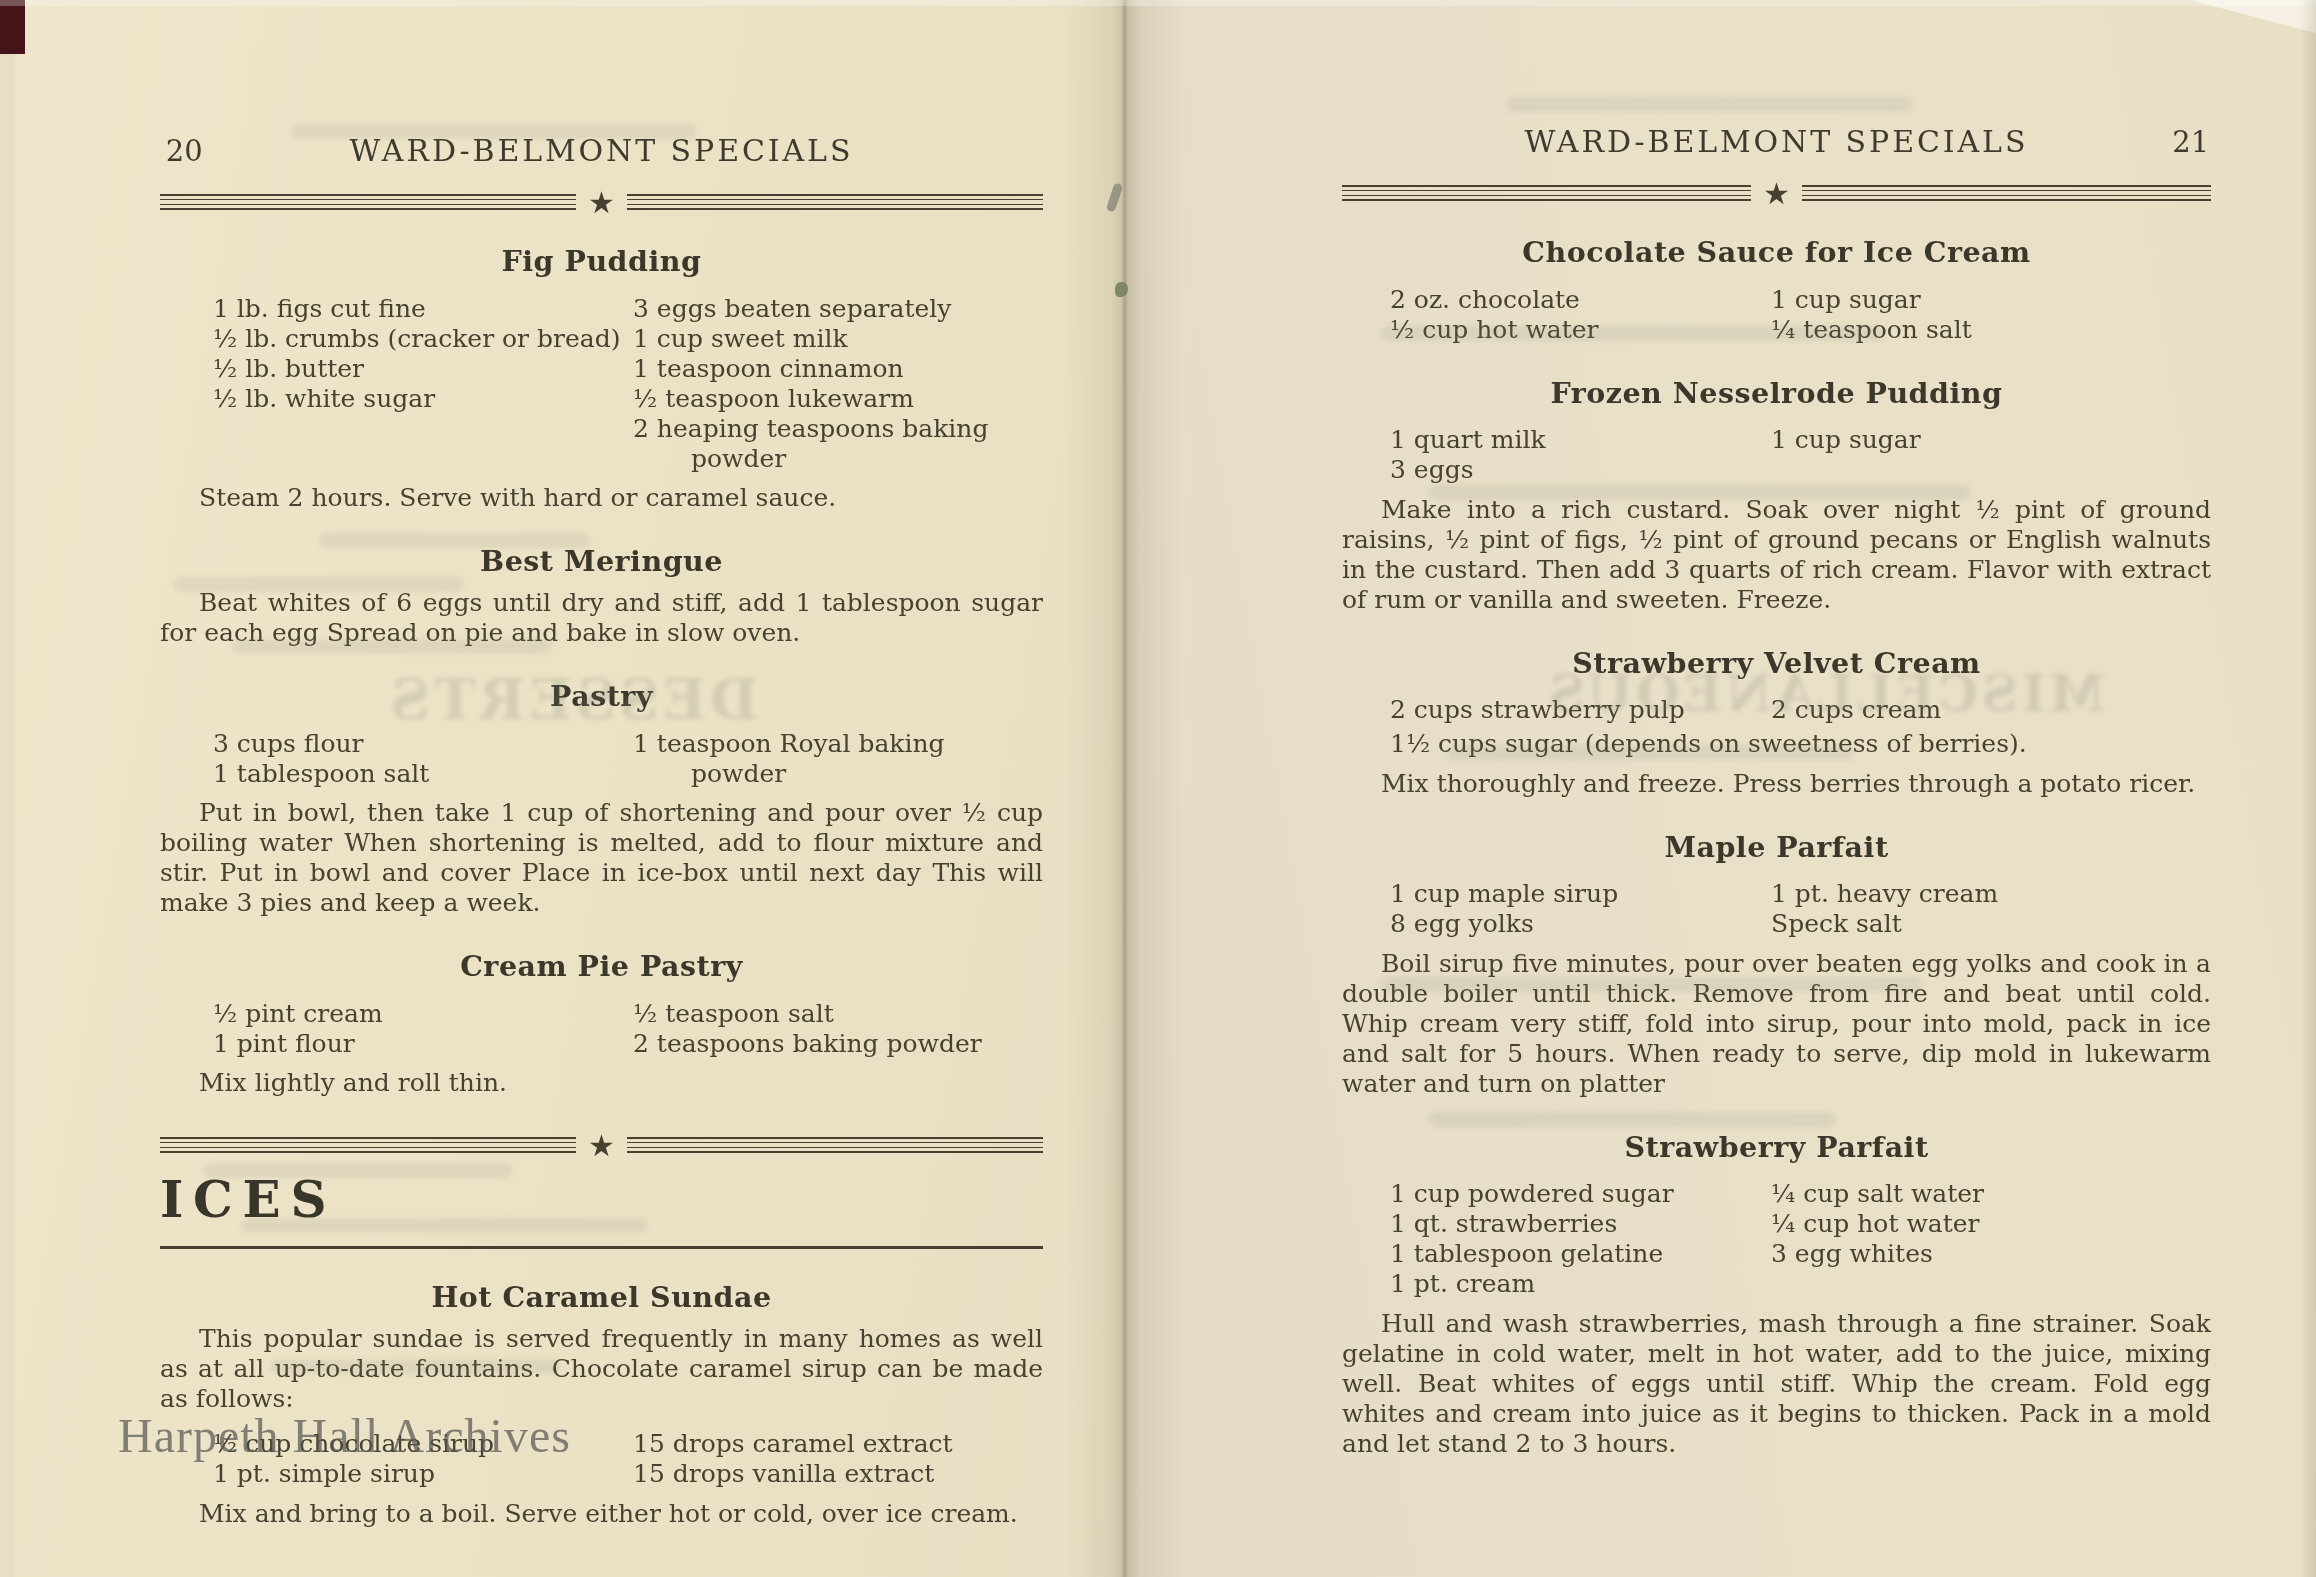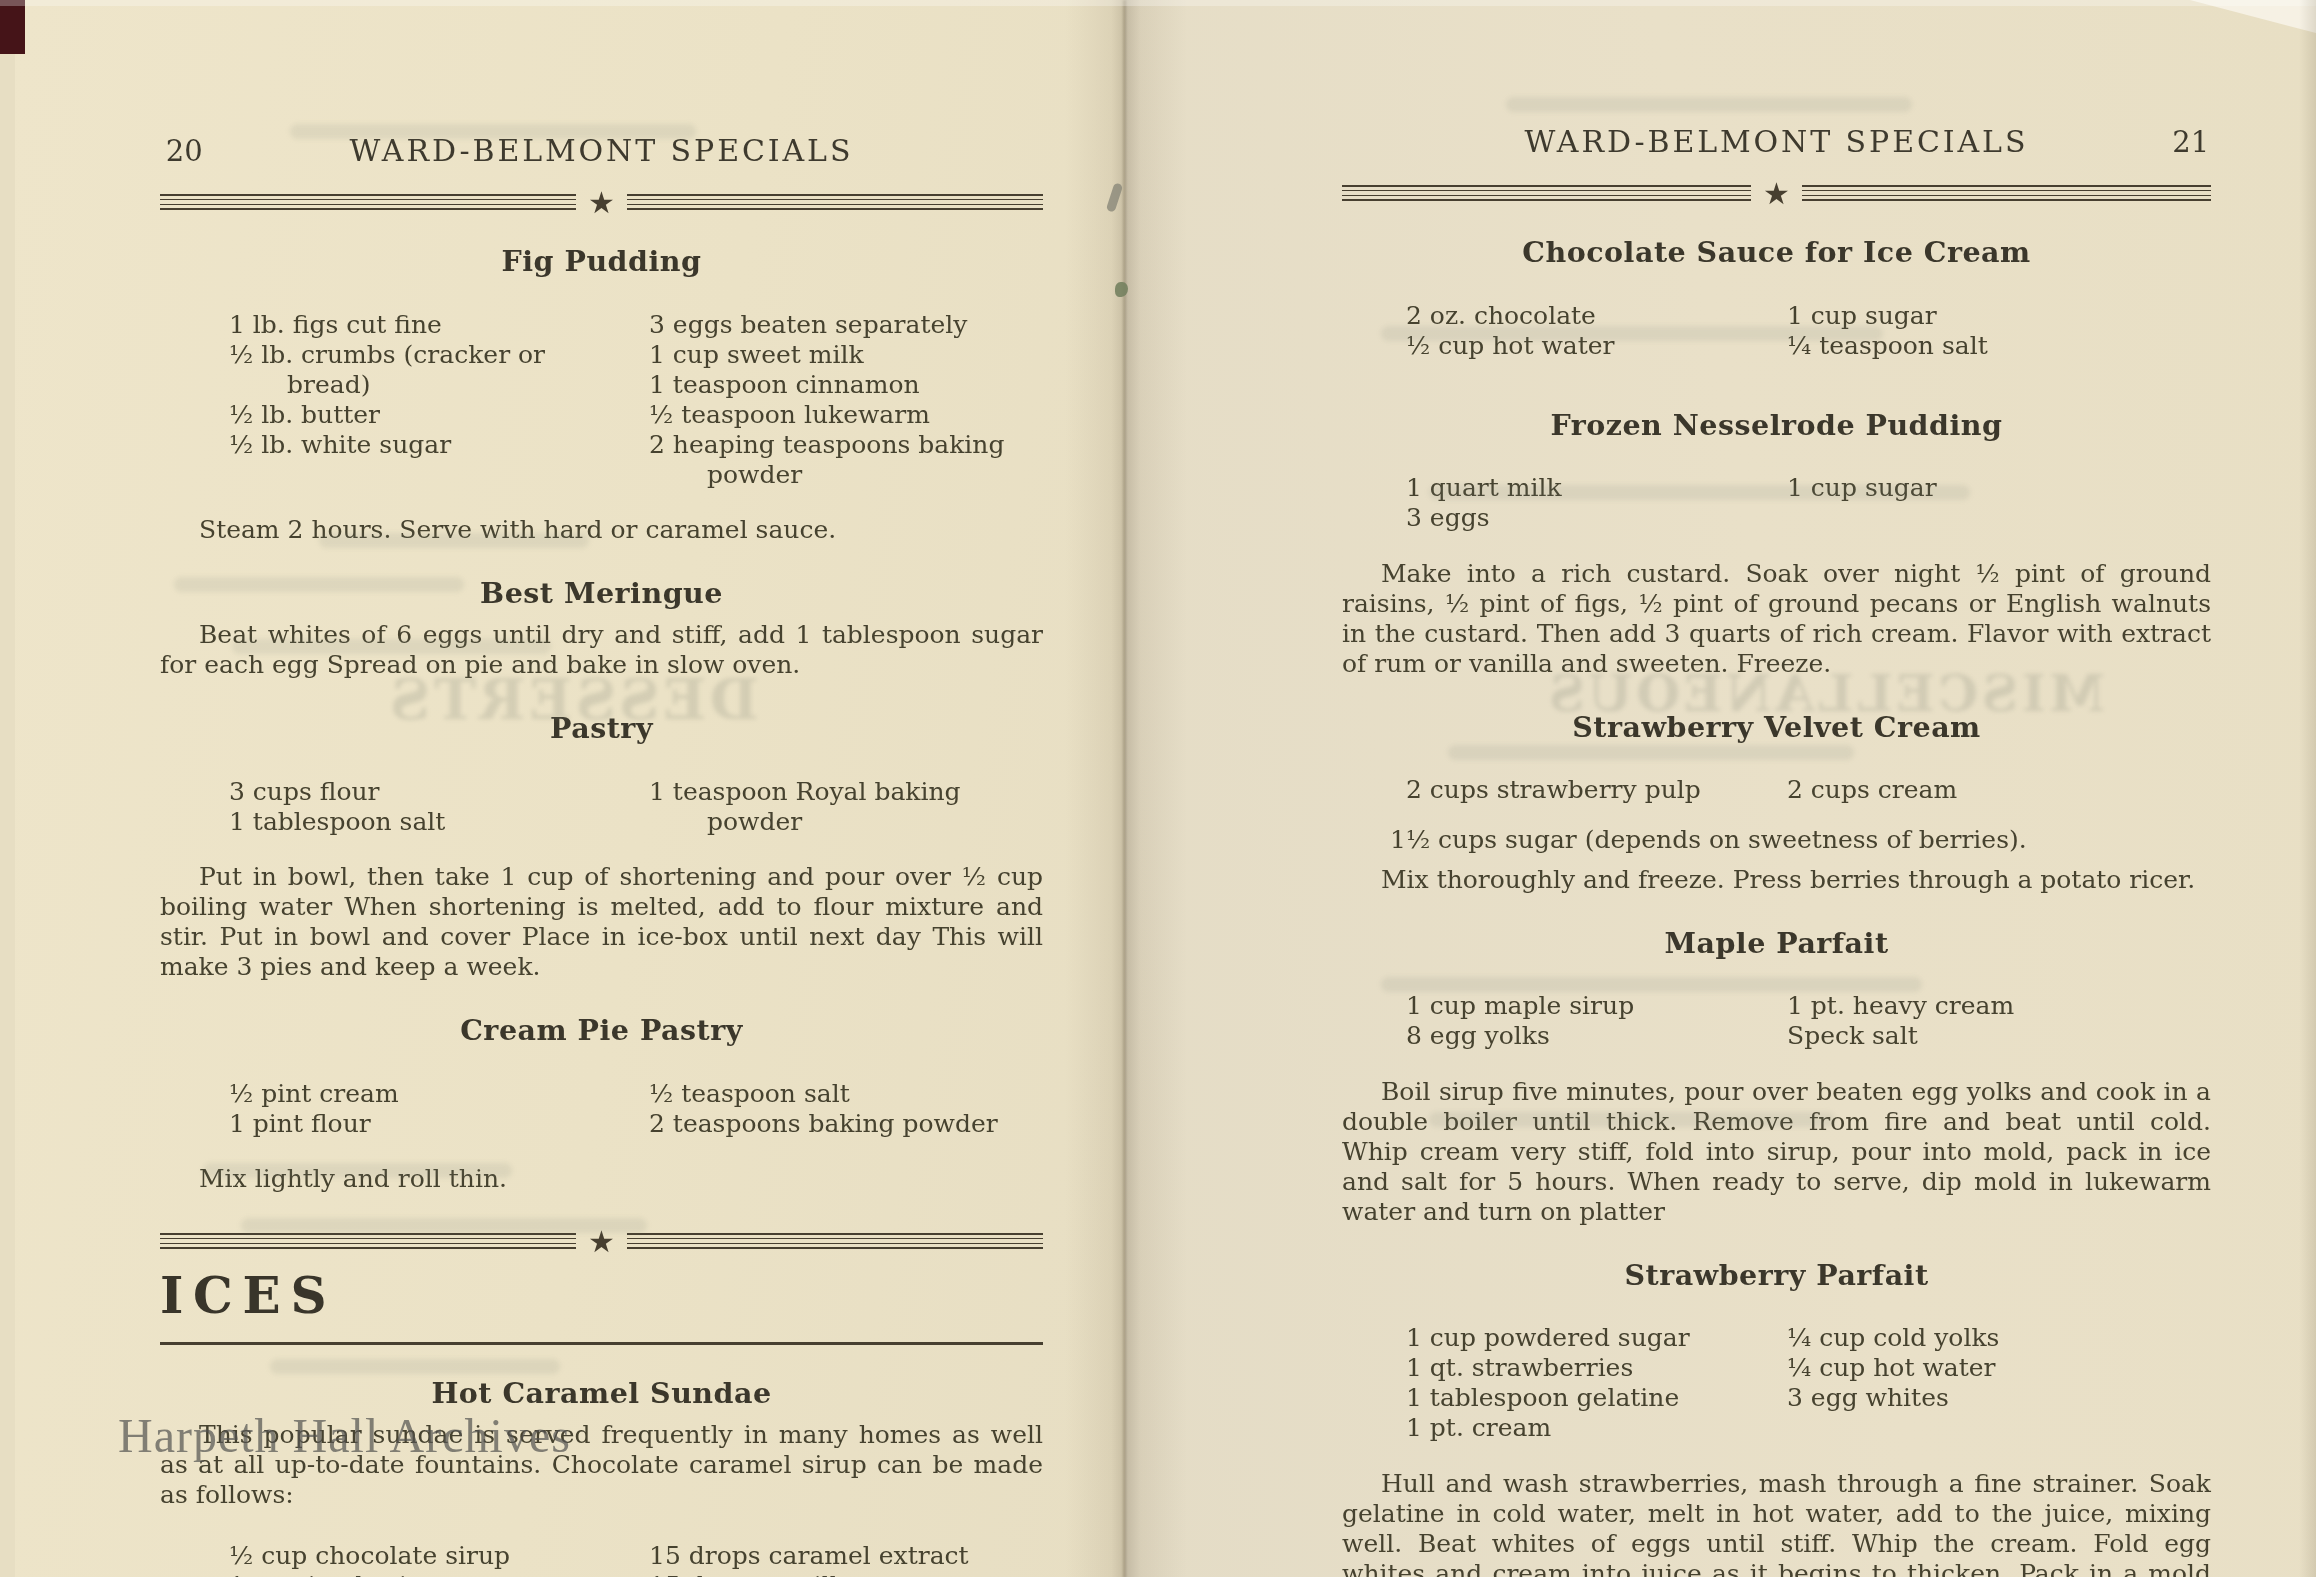--- a/index.html
+++ b/index.html
@@ -27,21 +27,21 @@
       #473f30 4.8px,#473f30 6.3px, rgba(0,0,0,0) 6.3px, rgba(0,0,0,0) 9.7px,
       #473f30 9.7px,#473f30 11px, rgba(0,0,0,0) 11px, rgba(0,0,0,0) 14.5px,
       #473f30 14.5px,#473f30 16.4px); }
   .star { font-family:"DejaVu Sans", sans-serif; font-size:30px; line-height:16.4px;
       color:#473f30; margin:0 11.6px; transform:translateY(1px); }
 
   .rtitle { text-align:center; font-size:28.5px; font-weight:bold; color:#3b372b;
       margin:31px 0 5.8px; letter-spacing:0.5px; }
   .ing { display:grid; grid-template-columns:420px 1fr; padding-left:53px; margin:15.4px 0 3.9px; }
   .page.right .ing { grid-template-columns:381px 1fr; padding-left:48px; }
-  .ing ul { margin:16px; padding:0; list-style:none; }
+  .ing ul { margin:0; padding:0; list-style:none; }
   .ing li { font-size:25px; line-height:30px; padding-left:58px; text-indent:-58px; color:#46422f; }
   .ing-extra { font-size:25px; line-height:30px; padding-left:48px; margin:0; color:#46422f; }
   .rbody { font-size:25px; line-height:30px; text-align:justify; text-indent:39px;
       margin:9.7px 0 0; color:#46422f; }
 
   .section-banner { margin-top:35px; }
   .stitle { text-align:left; font-size:50px; font-weight:bold; letter-spacing:9.7px;
       color:#39352a; margin:13.5px 0 0; }
   .srule { border-top:3.4px solid #473f30; margin-top:17.4px; }
 
@@ -246,21 +246,21 @@
   <section class="recipe">
     <h3 class="rtitle">Strawberry Parfait</h3>
     <div class="ing">
       <ul>
         <li>1 cup powdered sugar</li>
         <li>1 qt. strawberries</li>
         <li>1 tablespoon gelatine</li>
         <li>1 pt. cream</li>
       </ul>
       <ul>
-        <li>¼ cup cold yolks</li>
+        <li>¼ cup salt water</li>
         <li>¼ cup hot water</li>
         <li>3 egg whites</li>
       </ul>
     </div>
     <p class="rbody">Hull and wash strawberries, mash through a fine strainer.  Soak gelatine in cold water, melt in hot water, add to the juice, mixing well.  Beat whites of eggs until stiff.  Whip the cream.  Fold egg whites and cream into juice as it begins to thicken.  Pack in a mold and let stand 2 to 3 hours.</p>
   </section>
 </div>
 
 <div class="gutter"></div>
 <div class="crease"></div>

